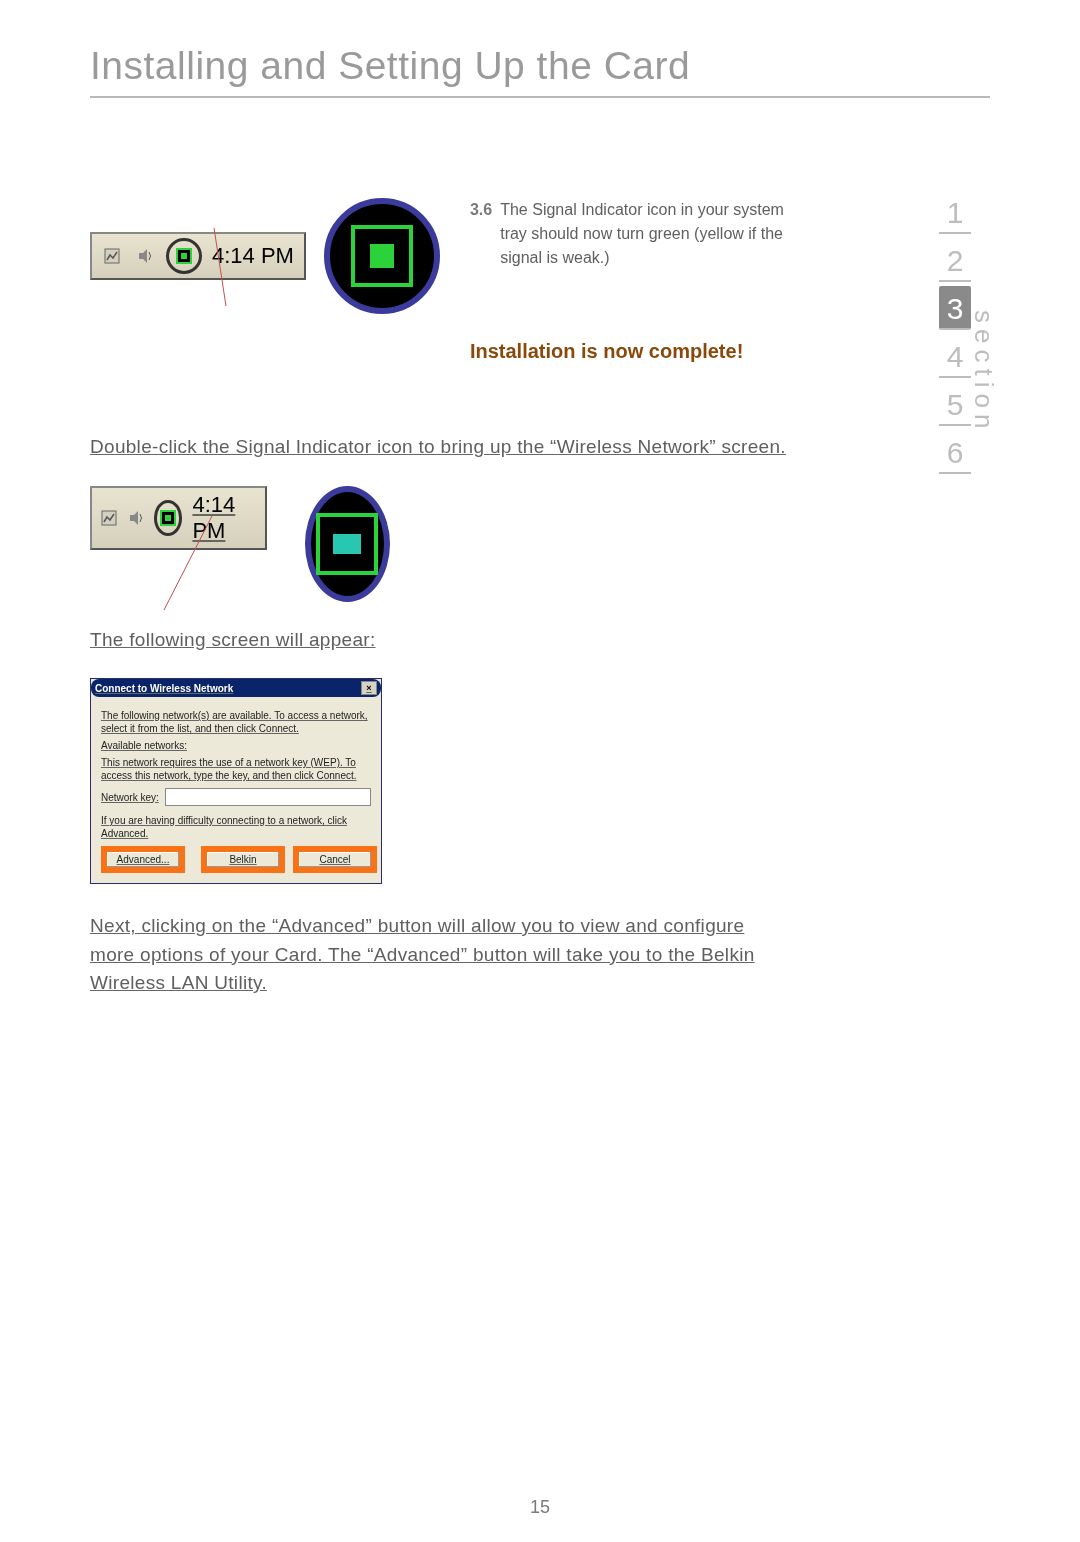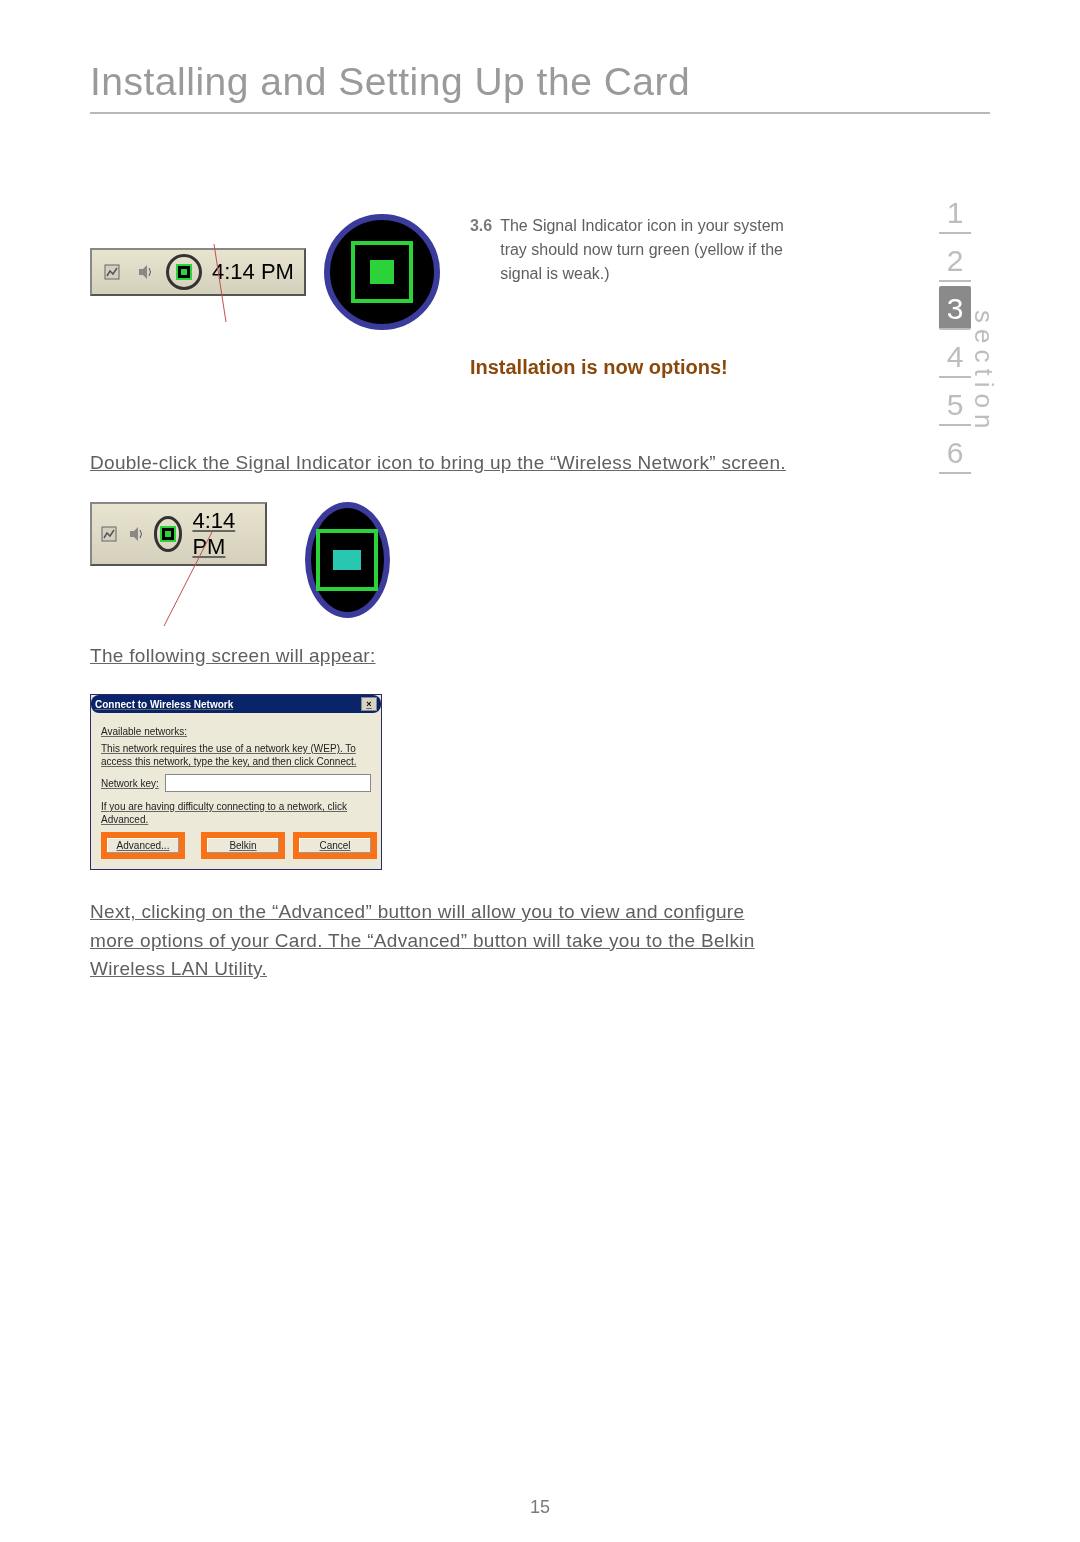--- a/index.html
+++ b/index.html
@@ -8,21 +8,21 @@
     background: #ffffff;
     font-family: Arial, Helvetica, sans-serif;
     color: #666;
     width: 1080px;
     height: 1542px;
     position: relative;
     overflow: hidden;
   }
   .page {
     position: relative;
-    padding: 60px 90px 40px 90px;
+    padding: 44px 90px 40px 90px;
     box-sizing: border-box;
     height: 100%;
   }
   .page-title {
     font-size: 39px;
     color: #9a9a9a;
     letter-spacing: 0.5px;
     border-bottom: 2px solid #b8b8b8;
     padding-bottom: 8px;
     margin: 0 0 100px 0;
@@ -197,21 +197,21 @@
               <div class="blip"></div>
             </div>
         </div>
       </div>
 
       <div style="flex:1;">
         <div class="step-text">
           <span class="step-num">3.6</span>
           <span>The Signal Indicator icon in your system tray should now turn green (yellow if the signal is weak.)</span>
         </div>
-        <div class="complete">Installation is now options!</div>
+        <div class="complete">Installation is now complete!</div>
       </div>
     </div>
 
     <div class="block2">
       <p class="para">Double-click the Signal Indicator icon to bring up the “Wireless Network” screen.</p>
 
       <div class="tray-block tray-with-line" style="align-items:flex-start; position:relative; width:300px;">
         <svg class="line" width="160" height="140" style="top:28px; left:60px;">
           <line x1="62" y1="2" x2="14" y2="96" stroke="#c0504d" stroke-width="1"></line>
         </svg>
@@ -244,20 +244,21 @@
       </div>
 
       <p class="para">The following screen will appear:</p>
 
       <div class="dialog">
         <div class="dlg-title">
           <span>Connect to Wireless Network</span>
           <span class="dlg-x">×</span>
         </div>
         <div class="dlg-body">
+          <div class="dlg-text">The following network(s) are available. To access a network, select it from the list, and then click Connect.</div>
           <div class="dlg-text">Available networks:</div>
           <div class="dlg-text">This network requires the use of a network key (WEP). To access this network, type the key, and then click Connect.</div>
           <div class="keyrow">
             <span>Network key:</span>
             <div class="keyinput"></div>
           </div>
           <div class="dlg-text">If you are having difficulty connecting to a network, click Advanced.</div>
           <div class="dlg-buttons">
             <div class="wbtn">Advanced...</div>
             <div class="spacer"></div>

